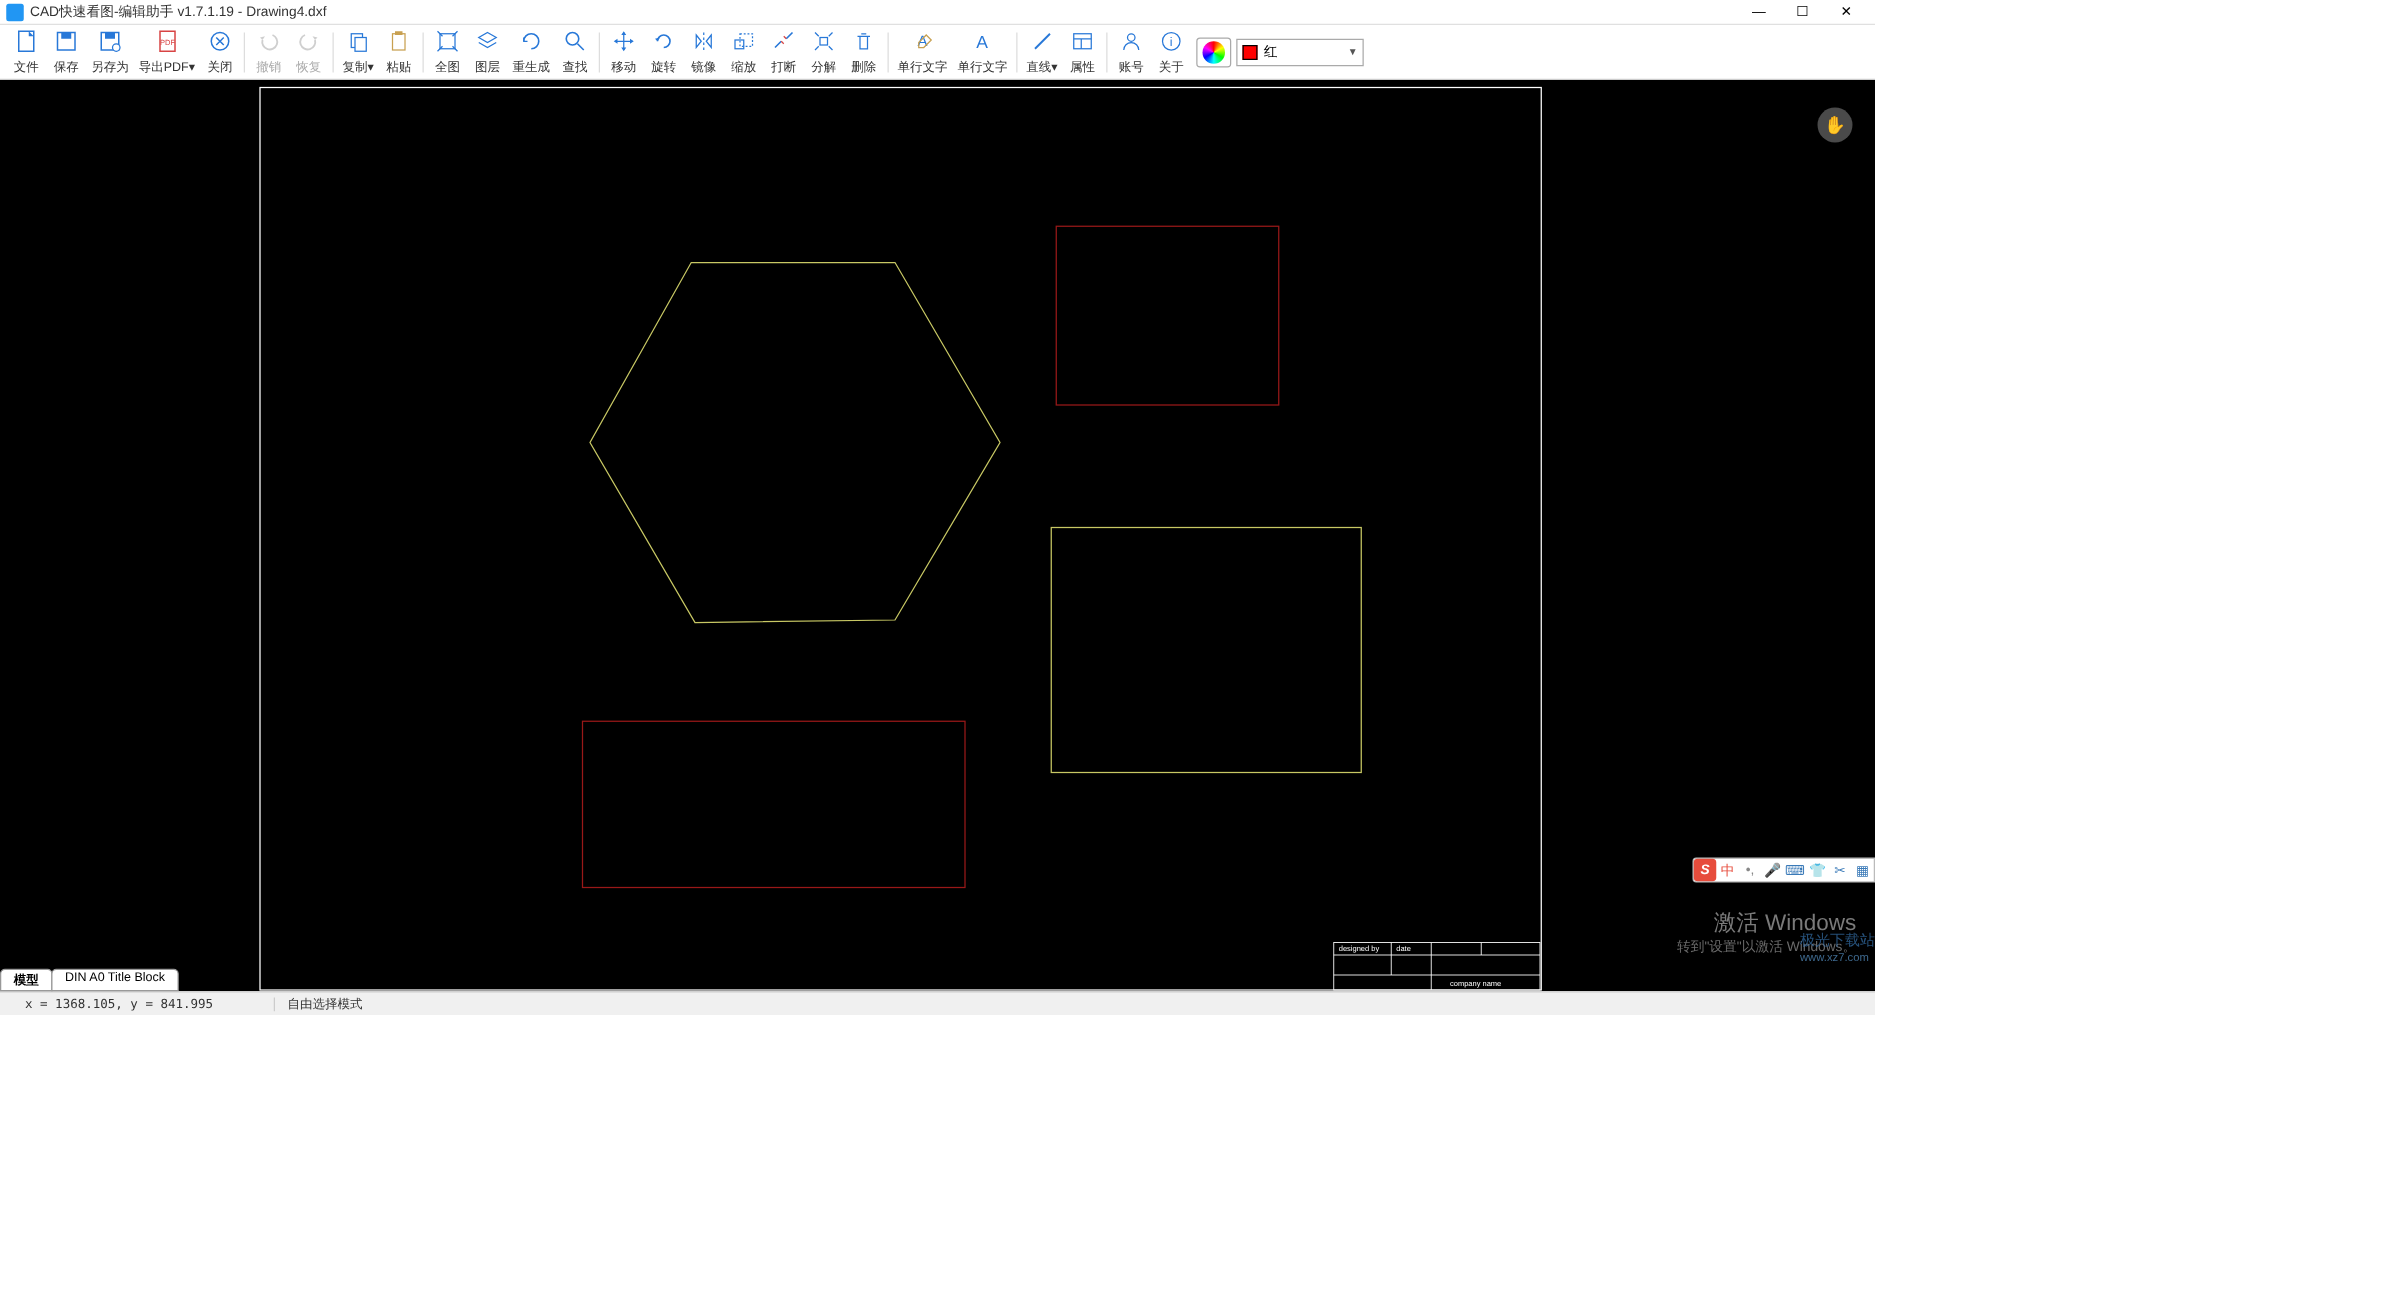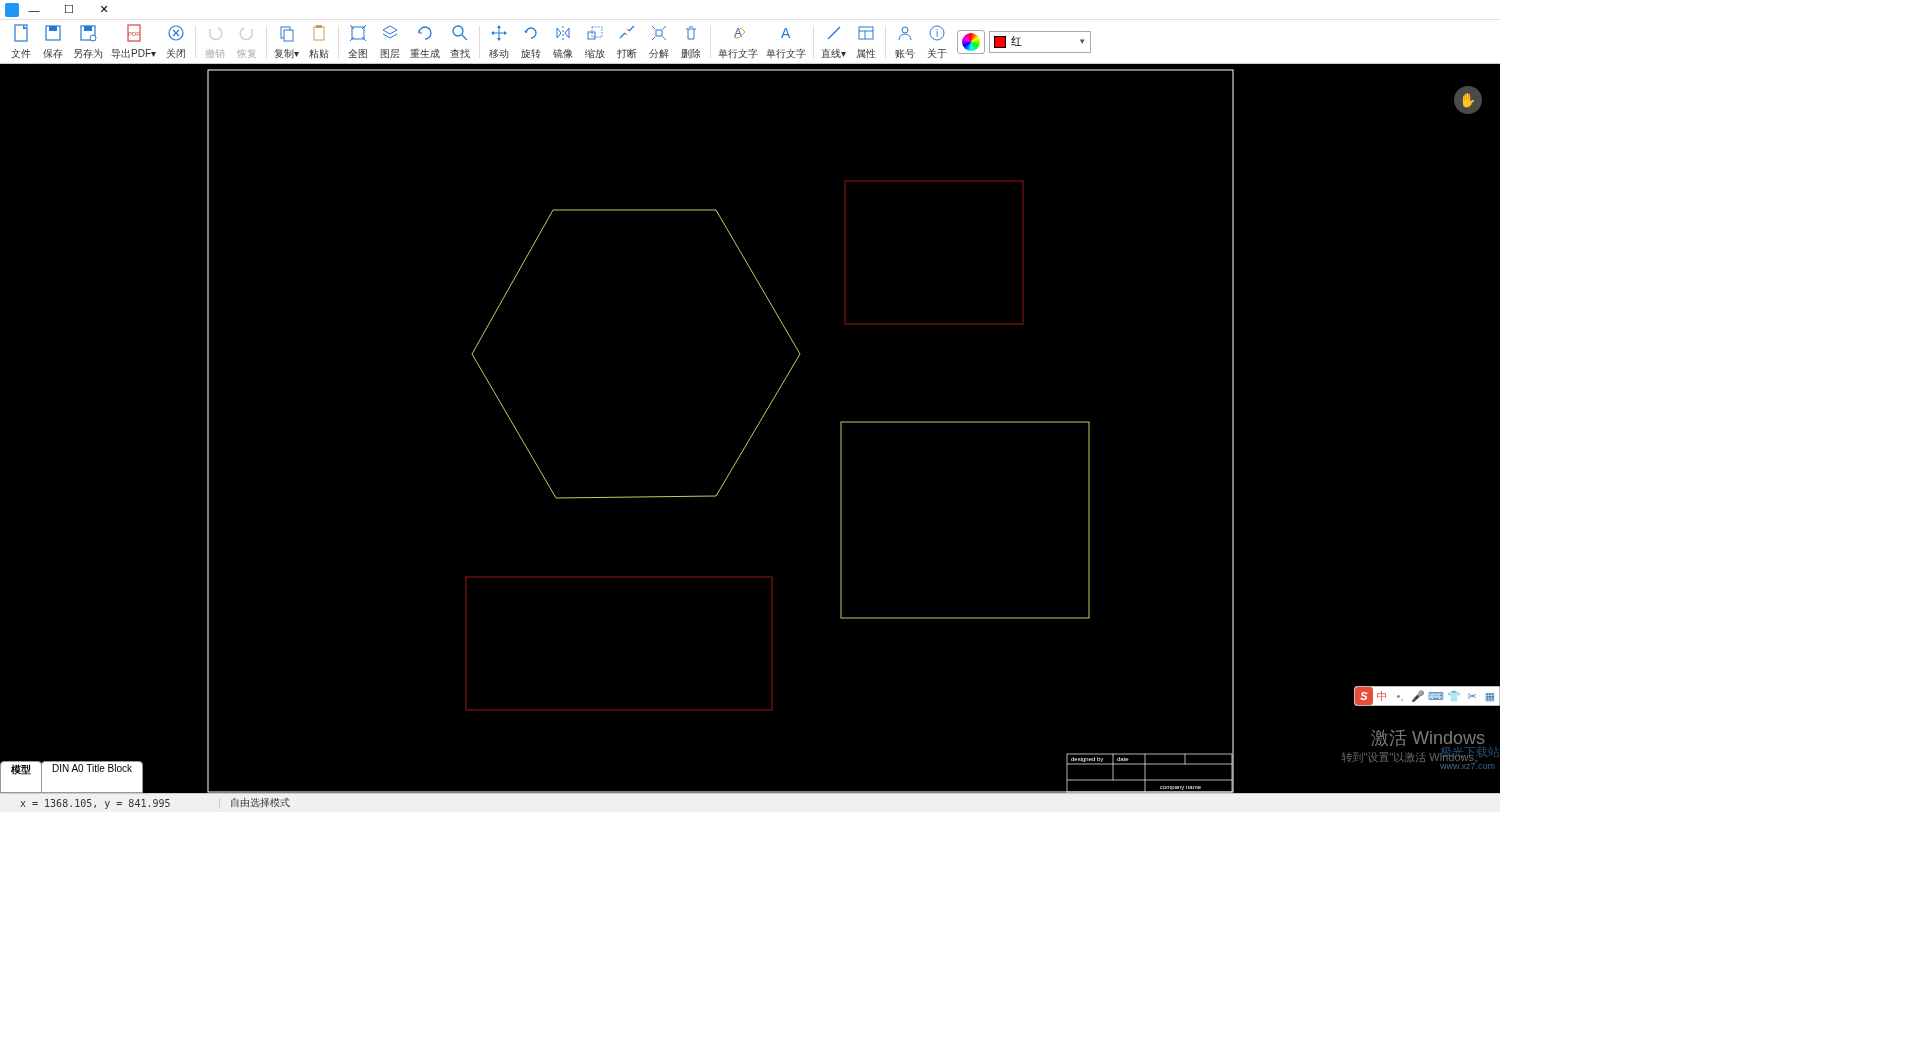--- a/index.html
+++ b/index.html
@@ -25,21 +25,21 @@
 .color-select { display: flex; align-items: center; border: 1px solid #aaa; height: 22px; width: 102px; padding: 0 4px; cursor: pointer; background: #fff; }
 .color-swatch { width: 12px; height: 12px; background: #f00; border: 1px solid #000; margin-right: 5px; }
 .color-name { font-size: 11px; flex: 1; }
 .dropdown-caret { font-size: 8px; color: #555; }
 
 .canvas-area { position: absolute; top: 64px; left: 0; right: 0; bottom: 19px; background: #000; }
 .canvas-area svg { width: 100%; height: 100%; }
 
 .pan-handle { position: absolute; top: 22px; right: 18px; width: 28px; height: 28px; border-radius: 50%; background: #4a4a4a; display: flex; align-items: center; justify-content: center; color: #ccc; font-size: 14px; cursor: pointer; }
 
-.tabs-bar { position: absolute; bottom: 19px; left: 0; height: 32px; display: flex; z-index: 5; margin-top: 20px; }
+.tabs-bar { position: absolute; bottom: 19px; left: 0; height: 18px; display: flex; z-index: 5; margin-top: 20px; }
 .tab { padding: 1px 10px; font-size: 10px; background: #fff; border: 1px solid #999; border-radius: 4px 4px 0 0; margin-right: -1px; cursor: pointer; }
 .tab.active { background: #fff; font-weight: bold; }
 
 .statusbar { position: absolute; bottom: 0; left: 0; right: 0; height: 19px; background: #f0f0f0; display: flex; align-items: center; font-size: 10px; color: #333; border-top: 1px solid #ccc; }
 .status-coords { padding: 0 20px; border-right: 1px solid #ccc; min-width: 220px; font-family: monospace; }
 .status-mode { padding: 0 10px; }
 
 .watermark { position: absolute; bottom: 28px; right: 15px; color: #6a6a6a; font-size: 11px; text-align: right; z-index: 3; pointer-events: none; }
 .watermark .wm-title { font-size: 18px; color: #7a7a7a; }
 .brand-wm { position: absolute; bottom: 22px; right: 0; color: #3a7ab8; font-size: 12px; opacity: 0.65; z-index: 4; pointer-events: none; text-align: left; }
@@ -47,20 +47,21 @@
 
 .ime-bar { position: absolute; bottom: 106px; right: 0; height: 20px; background: #fff; border: 1px solid #bbb; display: flex; align-items: center; z-index: 6; border-radius: 3px 0 0 3px; }
 .ime-item { width: 18px; height: 18px; display: flex; align-items: center; justify-content: center; font-size: 11px; }
 .ime-s { background: #e74c3c; color: #fff; border-radius: 3px; font-style: italic; font-weight: bold; }
 </style>
 </head>
 <body>
 
 <div class="titlebar">
   <div class="app-icon"></div>
+  <div class="title-text">CAD快速看图-编辑助手 v1.7.1.19 - Drawing4.dxf</div>
   <div class="win-controls">
     <div class="win-btn">—</div>
     <div class="win-btn">☐</div>
     <div class="win-btn">✕</div>
   </div>
 </div>
 
 <div class="toolbar">
 
   <div class="tool-btn">

